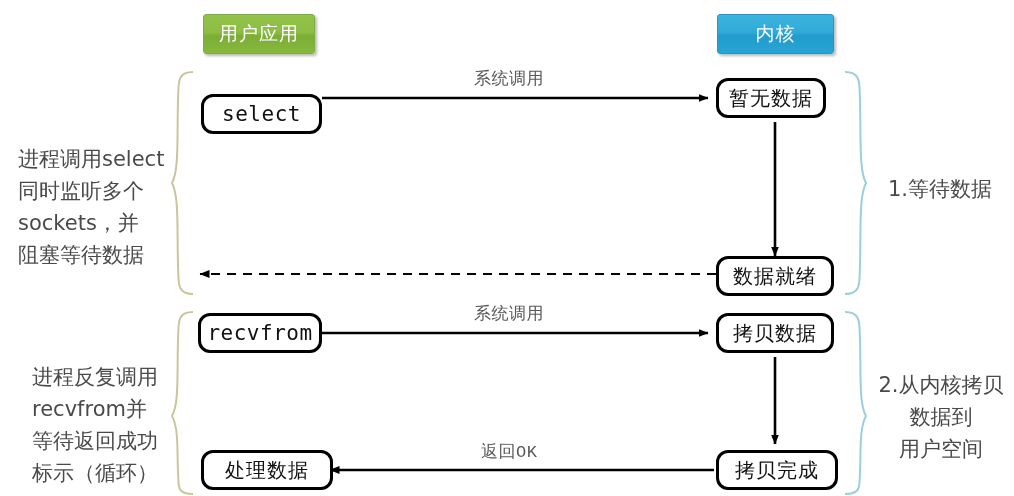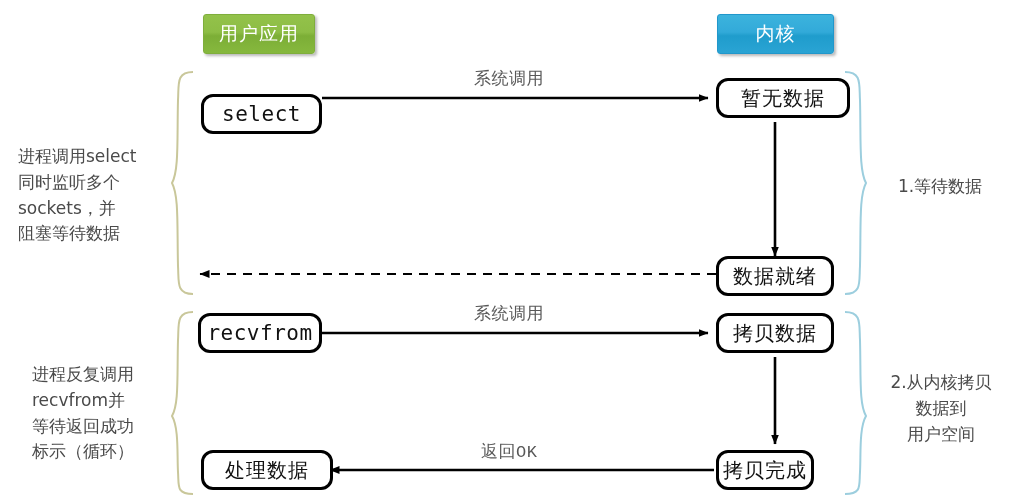--- a/index.html
+++ b/index.html
@@ -86,21 +86,21 @@
     font-size: 17px;
     letter-spacing: 0.5px;
     white-space: nowrap;
     font-family: Liberation Mono, monospace;
   }
 
   
   .side-note {
     position: absolute;
     color: #4a4a4a;
-    font-size: 17px;
+    font-size: 21px;
     line-height: 1.52;
     white-space: pre-line;
     font-family: "DejaVu Sans", "Liberation Sans", sans-serif;
   }
   .side-note.left { text-align: left; }
   .side-note.right { text-align: center; }
 </style>
 </head>
 <body>
 
@@ -177,37 +177,37 @@
     <span>用户应用</span>
   </div>
   <div class="hdr hdr-kernel">
     <span>内核</span>
   </div>
 
   <div class="node mono" style="left:201px; top:94px; width:121px; height:40px;">
     <span>select</span>
   </div>
 
-  <div class="node cjk" style="left:716px; top:78px; width:134px; height:40px;">
+  <div class="node cjk" style="left:716px; top:78px; width:110px; height:40px;">
     <span>暂无数据</span>
   </div>
 
   <div class="node cjk" style="left:716px; top:256px; width:118px; height:40px;">
     <span>数据就绪</span>
   </div>
 
   <div class="node mono" style="left:198px; top:313px; width:124px; height:40px;">
     <span>recvfrom</span>
   </div>
 
   <div class="node cjk" style="left:716px; top:313px; width:118px; height:40px;">
     <span>拷贝数据</span>
   </div>
 
-  <div class="node cjk" style="left:716px; top:450px; width:98px; height:40px;">
+  <div class="node cjk" style="left:716px; top:450px; width:122px; height:40px;">
     <span>拷贝完成</span>
   </div>
 
   <div class="node cjk" style="left:201px; top:450px; width:132px; height:40px;">
     <span>处理数据</span>
   </div>
 
   <div class="edge-label" style="left:474px; top:67px;">系统调用</div>
 
 

